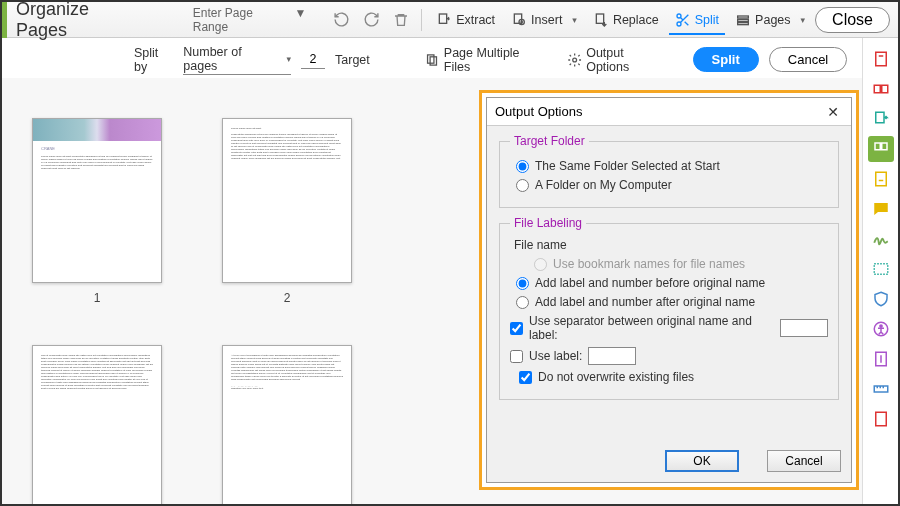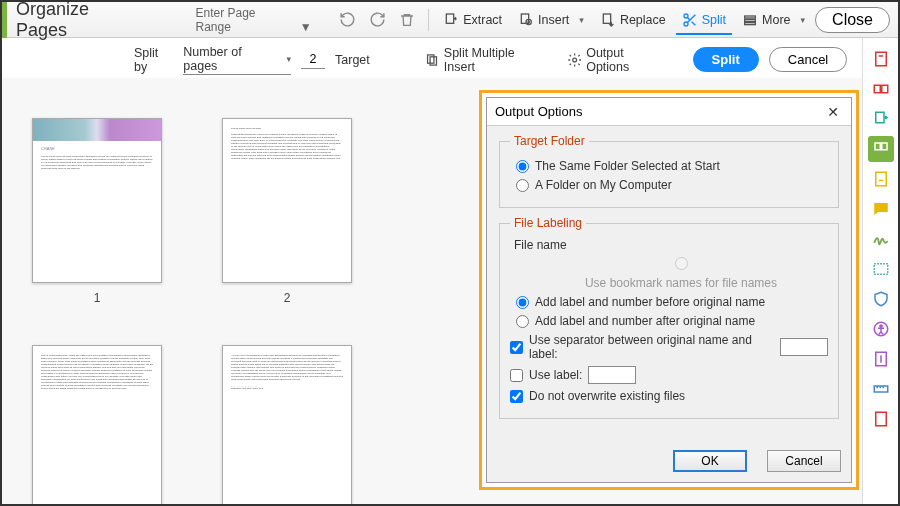--- a/index.html
+++ b/index.html
@@ -2,21 +2,21 @@
 <html><head>
 <meta charset="utf-8">
 <style>
   * { box-sizing: border-box; margin: 0; padding: 0; font-family: "Segoe UI", Arial, sans-serif; }
   body { width: 900px; height: 506px; overflow: hidden; background: #fff; border: 2px solid #333; position: relative; }
 
   
   .header { height: 36px; background: linear-gradient(#fafafa,#f0f0f0); border-bottom: 1px solid #ccc; display: flex; align-items: center; padding: 0 8px; gap: 4px; }
   .accent { position: absolute; left: 0; top: 0; width: 5px; height: 36px; background: #7cb342; }
   .title { font-size: 18px; color: #333; margin-left: 6px; margin-right: 40px; }
-  .page-range { display: flex; align-items: flex-end; border: 1px solid transparent; padding: 2px 6px; }
+  .page-range { display: flex; align-items: flex-start; border: 1px solid transparent; padding: 2px 6px; }
   .page-range span { font-size: 12px; color: #666; }
   .chev-down { margin-left: 6px; font-size: 9px; color: #666; }
   .icon-btn { width: 26px; height: 26px; display: flex; align-items: center; justify-content: center; color: #666; border-radius: 3px; }
   .divider { width: 1px; height: 22px; background: #ccc; margin: 0 4px; }
   .tool-btn { display: flex; align-items: center; height: 28px; padding: 0 6px; gap: 4px; font-size: 12.5px; color: #333; border-radius: 3px; }
   .tool-btn svg { width: 16px; height: 16px; }
   .tool-btn.active { color: #0a84ff; }
   .tool-btn.active .underline { position: absolute; bottom: -1px; height: 2px; background: #0a84ff; }
   .close-btn { margin-left: auto; background: #fff; border: 1px solid #888; border-radius: 14px; padding: 3px 16px; font-size: 16px; }
 
@@ -40,32 +40,32 @@
   .thumb .num { text-align:center; font-size:12px; margin-top:8px; color:#444; }
   .p1banner { height:22px; margin:-8px -8px 6px -8px; background: linear-gradient(90deg,#7fb1bd 0%, #a5c9d0 40%, #dde 50%, #b8c 60%, #c9d 100%); }
 
   
   .dialog-frame { position:absolute; left:477px; top:88px; width:380px; height:400px; border:3px solid #f5a623; background:#fff; }
   .dialog { position:absolute; inset:4px; background:#f0f0f0; border:1px solid #999; display:flex; flex-direction:column; }
   .dlg-title { height:28px; display:flex; align-items:center; padding:0 8px; font-size:13px; border-bottom:1px solid #ccc; background:#fff; }
   .dlg-close { margin-left:auto; width:20px; text-align:center; font-size:14px; color:#333; }
   .dlg-body { flex:1; padding:8px 12px; font-size:12px; color:#333; }
   fieldset { border:1px solid #c8c8c8; margin-bottom:8px; padding:6px 10px 10px 10px; }
-  legend { font-size:12px; color:#c2410c; padding:0 4px; }
+  legend { font-size:12px; color:#a21caf; padding:0 4px; }
   .row { display:flex; align-items:center; gap:6px; margin:5px 0 5px 6px; font-size:12px; }
   .row input[type=text] { width:48px; height:18px; border:1px solid #888; }
   .row.wide input[type=text] { width:48px; }
   .row label { cursor:default; }
   .subhead { margin:2px 0 2px 4px; font-size:12px; }
-  .dlg-footer { display:flex; justify-content:flex-end; gap:20px; padding:6px 10px 10px 0; }
+  .dlg-footer { display:flex; justify-content:flex-end; gap:28px; padding:6px 10px 10px 0; }
   .dlg-btn { width:74px; height:22px; font-size:12px; background:linear-gradient(#fafafa,#e6e6e6); border:1px solid #999; }
   .dlg-btn.primary { border:2px solid #2a7ad4; }
 
   input[type=radio], input[type=checkbox] { margin:0; }
-  .disabled { color:#999;flex-direction:column; }
+  .disabled { color:#999; }
 </style>
 </head>
 <body>
 
 <div class="accent"></div>
 <div class="header">
   <span class="title">Organize Pages</span>
   <div class="page-range">
     <span>Enter Page Range</span>
     <span class="chev-down">▼</span>
@@ -120,41 +120,41 @@
       </svg>
     <span>Split</span>
     <div class="underline" style="left:0;right:0"></div>
   </div>
   <div class="tool-btn">
     <svg viewBox="0 0 24 24" fill="none" stroke="#555" stroke-width="2">
         <rect x="4" y="6" width="16" height="3"></rect>
         <rect x="4" y="11" width="16" height="3"></rect>
         <rect x="4" y="16" width="16" height="3"></rect>
       </svg>
-    <span>More</span>
+    <span>Pages</span>
       <span class="chev-down">▾</span>
   </div>
   <button class="close-btn">Close</button>
 </div>
 
 <div class="subbar">
   <span class="lbl">Split by</span>
   <div style="border-bottom:1px solid #888; padding-bottom:1px; display:flex; align-items:center; gap:6px;">
     <span>Number of pages</span>
       <span class="chev-down">▾</span>
   </div>
   <input class="num" type="text" value="2" style="">
   <span>Target</span>
   <div style="width:30px"></div>
   <div class="tool-btn">
     <svg width="16" height="16" viewBox="0 0 24 24" fill="none" stroke="#555" stroke-width="2">
         <rect x="4" y="4" width="10" height="13"></rect>
         <rect x="8" y="7" width="10" height="13"></rect>
       </svg>
-    <span>Split Multiple Insert</span>
+    <span>Page Multiple Files</span>
   </div>
   <div class="tool-btn">
     <svg width="16" height="16" viewBox="0 0 24 24" fill="none" stroke="#555" stroke-width="2">
         <circle cx="12" cy="12" r="3"></circle>
         <path d="M12 2v3M12 19v3M4.2 4.2l2.1 2.1M17.7 17.7l2.1 2.1M2 12h3M19 12h3M4.2 19.8l2.1-2.1M17.7 6.3l2.1-2.1"></path>
       </svg>
     <span>Output Options</span>
   </div>
   <div style="flex:1"></div>
   <button class="pill-btn primary">Split</button>
@@ -298,21 +298,21 @@
         <div class="row wide" style="margin-left:0">
             <input type="checkbox" checked="" style="">
             <label>Use separator between original name and label:</label>
             <input type="text" style="margin-left: auto;">
           </div>
         <div class="row" style="margin-left:0">
             <input type="checkbox" style="">
             <label>Use label:</label>
             <input type="text" style="">
           </div>
-        <div class="row" style="margin-left:0">
+        <div class="row" style="margin-left:9px">
             <input type="checkbox" checked="" style="">
             <label>Do not overwrite existing files</label>
           </div>
       </fieldset>
     </div>
     <div class="dlg-footer">
       <button class="dlg-btn primary">OK</button>
       <button class="dlg-btn">Cancel</button>
     </div>
   </div>

